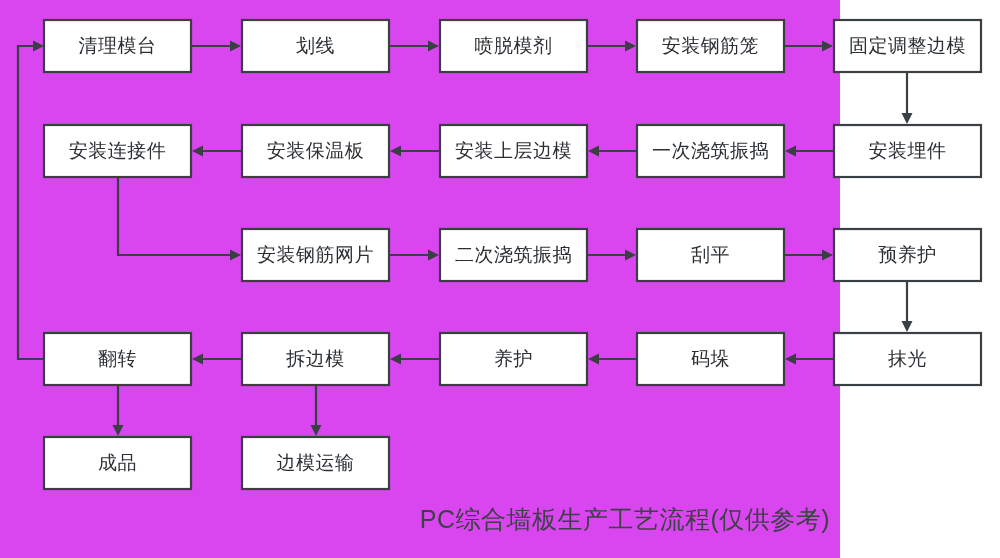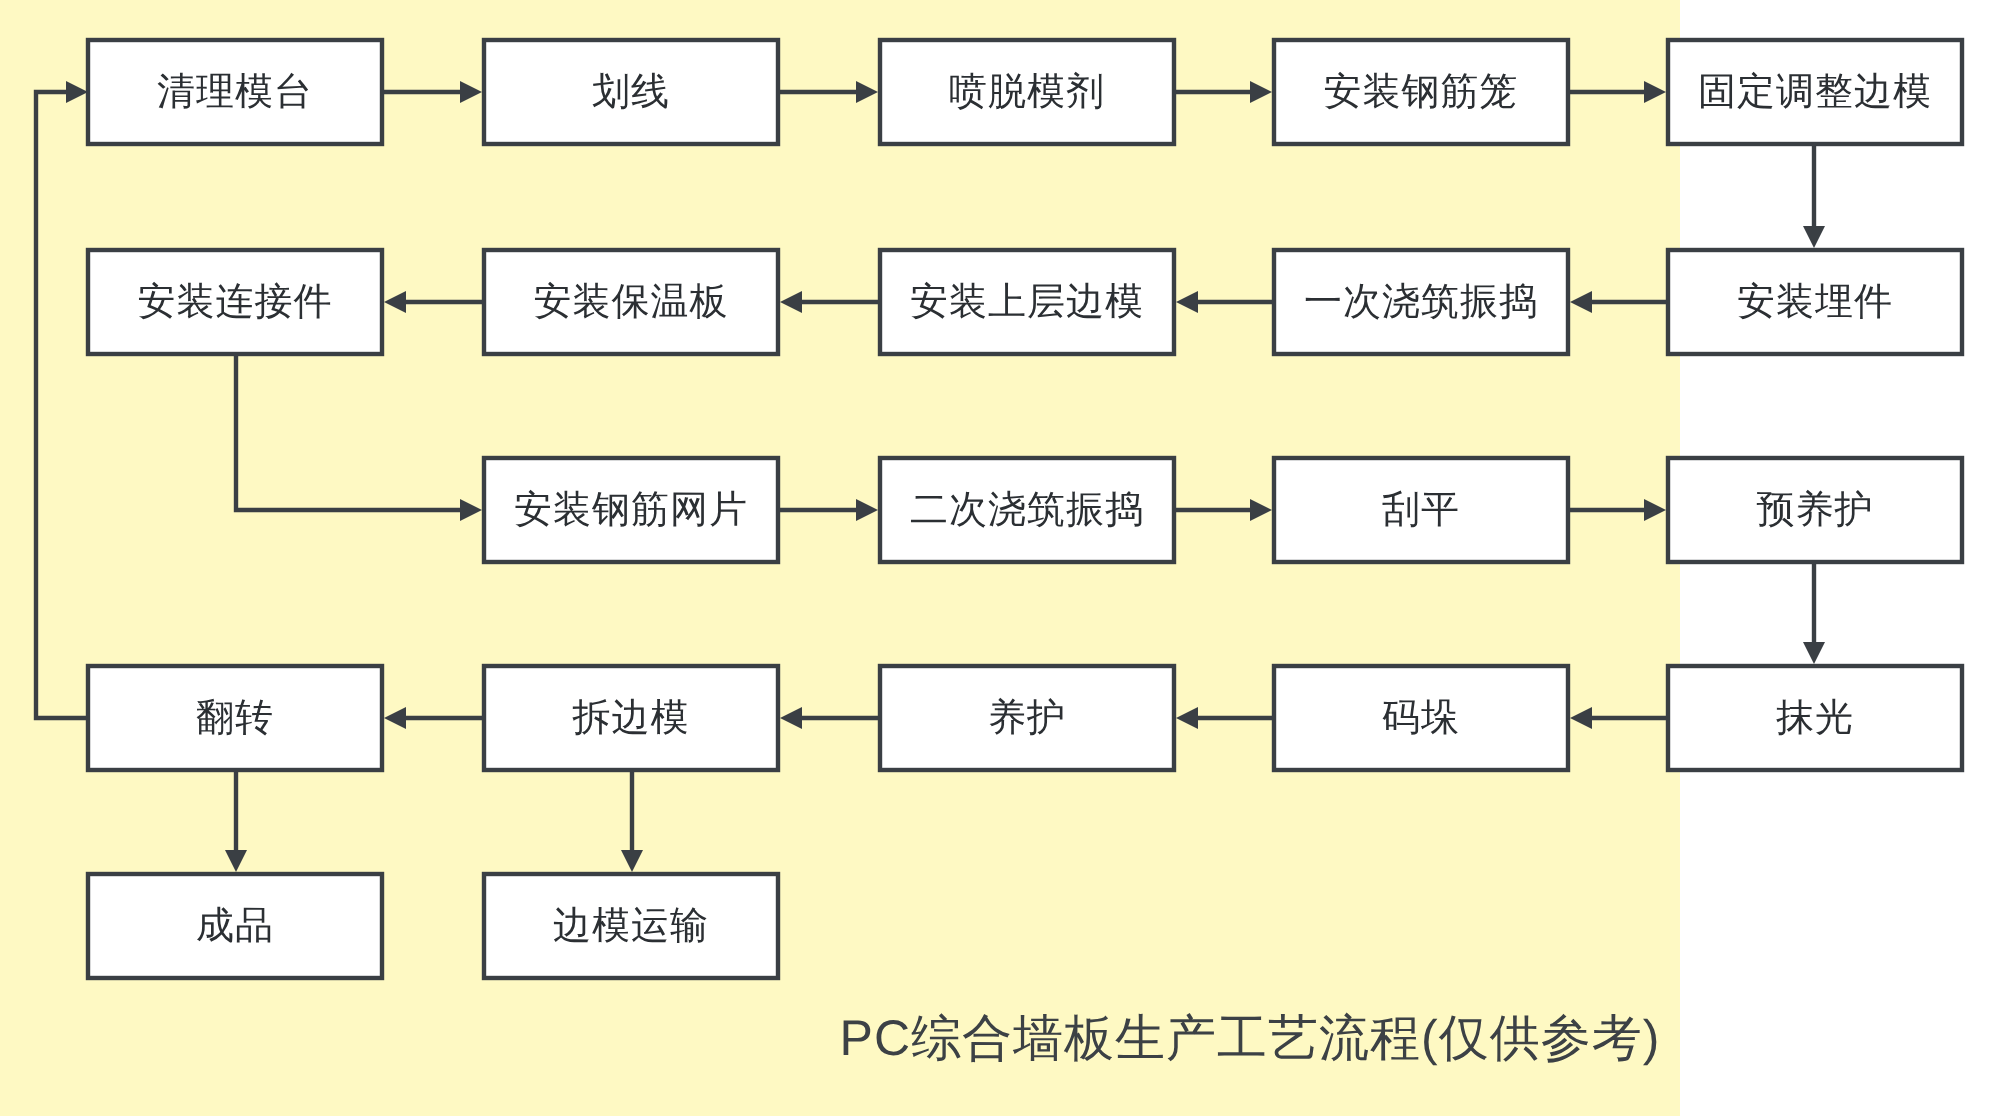--- a/index.html
+++ b/index.html
@@ -10,21 +10,21 @@
   body {
     width: 1000px;
     height: 558px;
     overflow: hidden;
     font-family: "Liberation Sans", "DejaVu Sans", sans-serif;
   }
   #flow-root {
     position: relative;
     width: 840px;
     height: 558px;
-    background: #fef9c3;
+    background: #d946ef;
   }
   svg#flow-svg {
     position: absolute;
     left: 0;
     top: 0;
     width: 1000px;
     height: 558px;
     display: block;
   }
   .node-rect {

